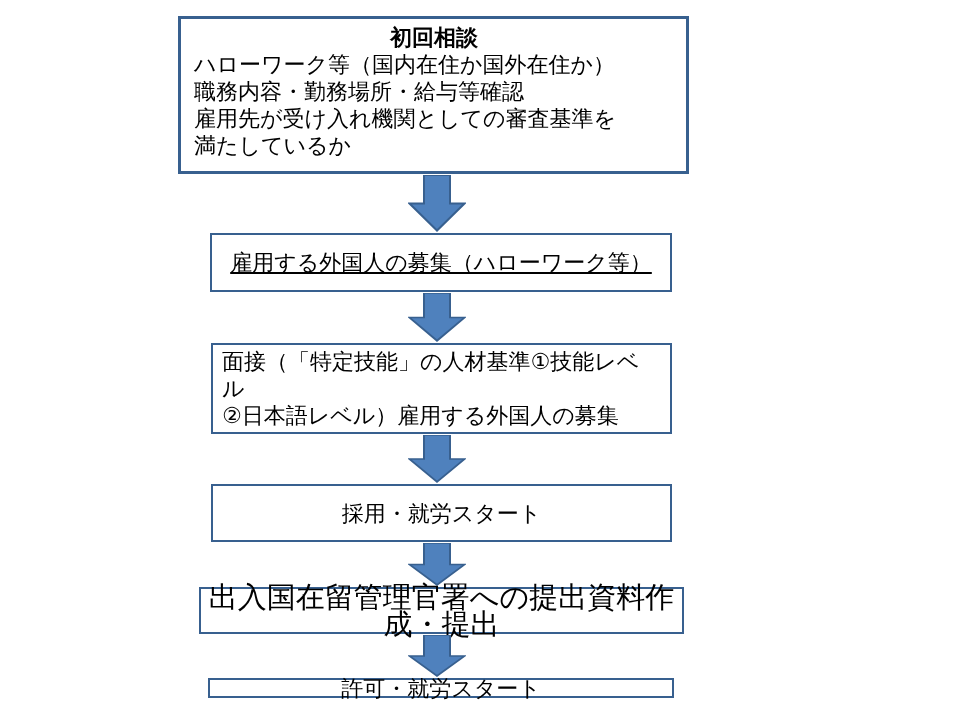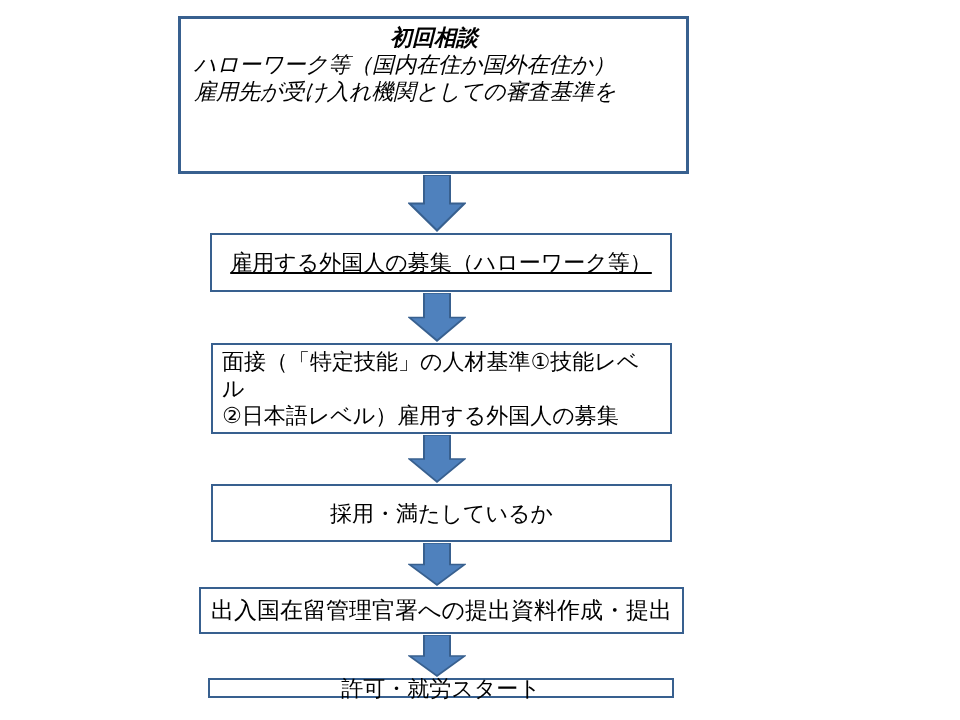--- a/index.html
+++ b/index.html
@@ -31,25 +31,25 @@
   }
   .box.first { border-width: 3px; justify-content: flex-start; padding: 5px 12px 0 13px; }
   .box .box-title {
     text-align: center;
     font-weight: bold;
     font-size: 22px;
   }
   .box .line { text-align: center; }
   .box .line.left { text-align: left; }
 
-  .box1 { left: 178px; top: 16px;  width: 511px; height: 158px; font-style: italic; }
+  .box1 { left: 178px; top: 16px;  width: 511px; height: 158px; }
   .box2 { left: 210px; top: 233px; width: 462px; height: 59px; text-decoration: underline; }
   .box3 { left: 211px; top: 343px; width: 461px; height: 91px; padding-left: 9px; padding-right: 12px; }
   .box4 { left: 211px; top: 484px; width: 461px; height: 58px; }
-  .box5 { left: 199px; top: 587px; width: 485px; height: 47px; font-size: 23px; }
+  .box5 { left: 199px; top: 587px; width: 485px; height: 47px; font-size: 29px; }
   .box6 { left: 208px; top: 678px; width: 466px; height: 20px; }
 
   .arrow { position: absolute; display: block; }
   .arrow polygon {
     fill: var(--arrow-fill);
     stroke: var(--arrow-stroke);
     stroke-width: 2;
     stroke-linejoin: miter;
   }
   .arrow1 { left: 408px; top: 175px; width: 58px; height: 57px; }
@@ -59,21 +59,23 @@
   .arrow5 { left: 408px; top: 635px; width: 58px; height: 42px; }
 </style>
 </head>
 <body>
 
 <div class="canvas">
 
   <section class="box box1 first">
     <div class="box-title">初回相談</div>
     <div class="line left">ハローワーク等（国内在住か国外在住か）</div>
+    <div class="line left">職務内容・勤務場所・給与等確認</div>
     <div class="line left">雇用先が受け入れ機関としての審査基準を</div>
+    <div class="line left">満たしているか</div>
   </section>
 
   <svg class="arrow arrow1" viewBox="0 0 58 57" preserveAspectRatio="none" aria-hidden="true">
     <polygon points="16,0 42,0 42,28.5 56.5,28.5 29,55.5 1.5,28.5 16,28.5"></polygon>
   </svg>
 
   <section class="box box2">
     <div class="line">雇用する外国人の募集（ハローワーク等）</div>
   </section>
 
@@ -84,21 +86,21 @@
   <section class="box box3">
     <div class="line left">面接（「特定技能」の人材基準①技能レベル</div>
     <div class="line left">②日本語レベル）雇用する外国人の募集</div>
   </section>
 
   <svg class="arrow arrow3" viewBox="0 0 58 57" preserveAspectRatio="none" aria-hidden="true">
     <polygon points="16,0 42,0 42,28.5 56.5,28.5 29,55.5 1.5,28.5 16,28.5"></polygon>
   </svg>
 
   <section class="box box4">
-    <div class="line">採用・満たしているか</div>
+    <div class="line">採用・就労スタート</div>
   </section>
 
   <svg class="arrow arrow4" viewBox="0 0 58 57" preserveAspectRatio="none" aria-hidden="true">
     <polygon points="16,0 42,0 42,28.5 56.5,28.5 29,55.5 1.5,28.5 16,28.5"></polygon>
   </svg>
 
   <section class="box box5">
     <div class="line">出入国在留管理官署への提出資料作成・提出</div>
   </section>
 

